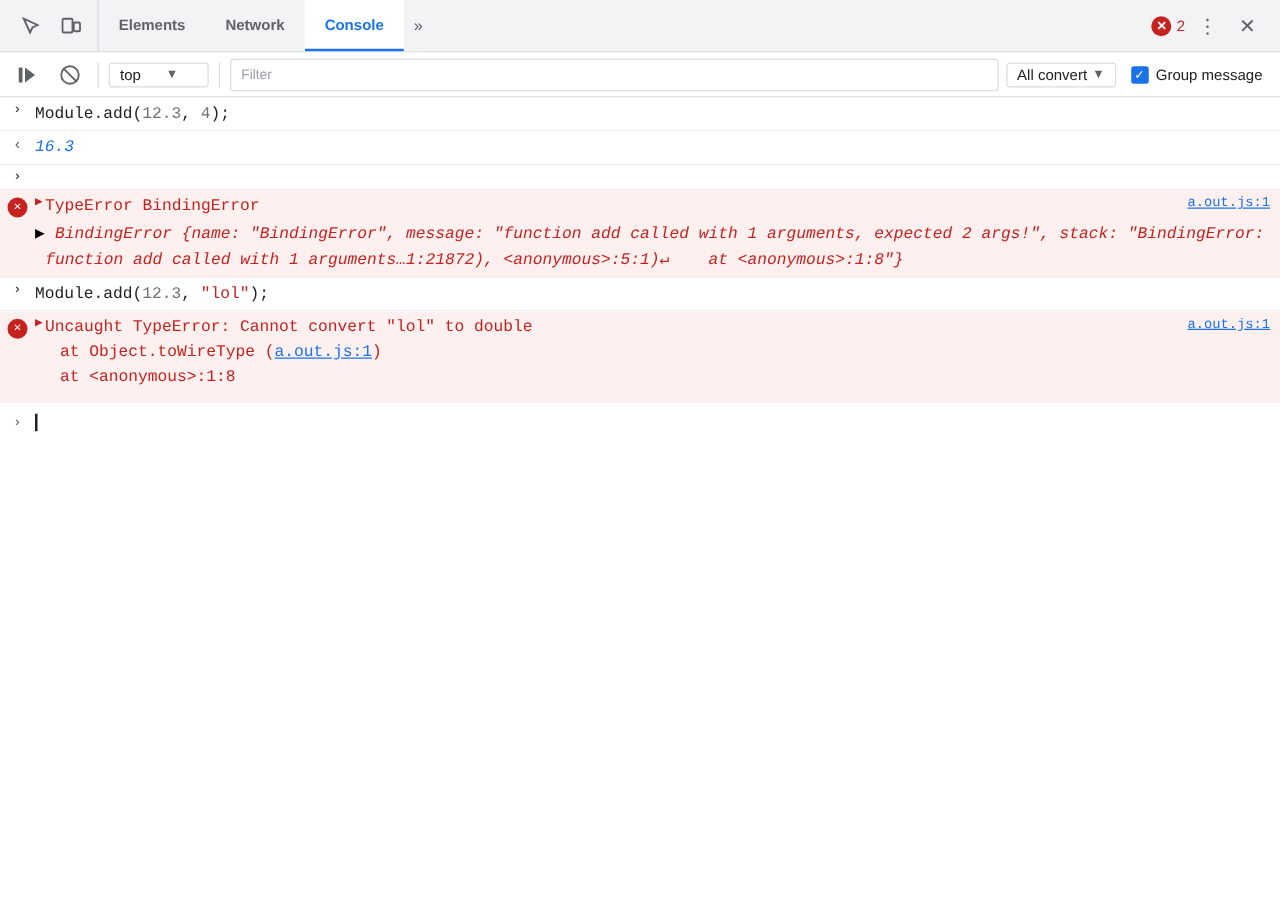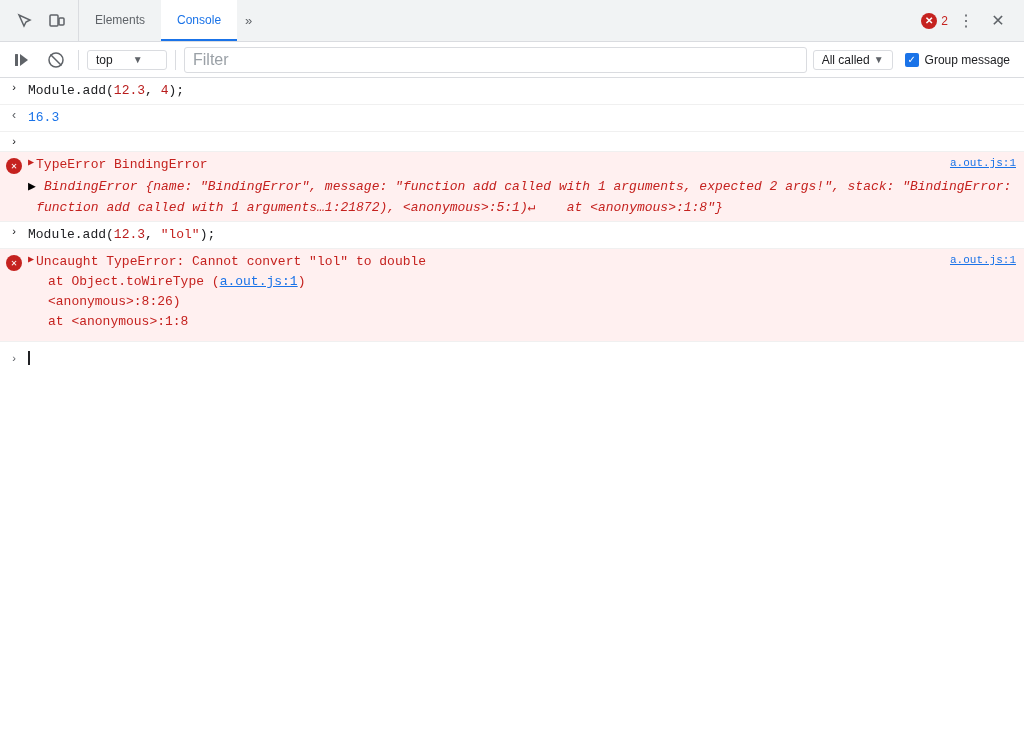--- a/index.html
+++ b/index.html
@@ -47,21 +47,21 @@
       flex: 1;
     }
     .tab-item {
       padding: 0 16px;
       height: 100%;
       display: flex;
       align-items: center;
       cursor: pointer;
       color: #5f6368;
       font-size: 12px;
-      font-weight: 400;
+      font-weight: 700;
       border-bottom: 2px solid transparent;
       white-space: nowrap;
     }
     .tab-item.active {
       color: #1a73e8;
       border-bottom: 2px solid #1a73e8;
       background: #fff;
     }
     .tab-more {
       padding: 0 8px;
@@ -149,21 +149,21 @@
     .chevron { font-size: 10px; color: #5f6368; }
 
     .filter-input-wrap {
       display: flex;
       align-items: center;
       flex: 1;
       height: 26px;
       border: 1px solid #dadce0;
       border-radius: 3px;
       padding: 0 8px;
-      font-size: 16px;
+      font-size: 11px;
       color: #5f6368;
       background: #fff;
     }
     .level-selector {
       display: flex;
       align-items: center;
       gap: 4px;
       padding: 2px 8px;
       cursor: pointer;
       font-size: 12px;
@@ -228,23 +228,23 @@
 
     .console-content {
       flex: 1;
       padding: 1px 0;
       line-height: 1.55;
     }
 
     .console-input-row .console-arrow { color: #5f6368; }
     .red { color: #c5221f; }
     .dark { color: #202124; }
-    .result-val { color: #1a73e8; }
+    .result-val { color: #1a73e8; font-style: italic; }
     .string-val { color: #c5221f; }
-    .number-val { color: #b91c1c; }
+    .number-val { color: #737373; }
 
     .error-bg {
       background: #fff0f0;
     }
 
     .file-link {
       color: #1a73e8;
       text-decoration: underline;
       cursor: pointer;
       float: right;
@@ -303,20 +303,21 @@
     <div class="tab-icon">
       <svg width="16" height="16" viewBox="0 0 16 16" fill="none">
         <rect x="1" y="2" width="8" height="11" rx="1" stroke="#5f6368" stroke-width="1.5" fill="none"></rect>
         <rect x="10" y="5" width="5" height="7" rx="1" stroke="#5f6368" stroke-width="1.5" fill="none"></rect>
       </svg>
     </div>
   </div>
 
   <div class="tab-items">
     <div class="tab-item">Elements</div>
+    <div class="tab-item">Network</div>
     <div class="tab-item active">Console</div>
     <div class="tab-more">»</div>
   </div>
 
   <div class="tab-bar-right">
     <div class="error-badge">
       <div class="error-circle">✕</div>
       <span>2</span>
     </div>
     <div class="icon-btn">⋮</div>
@@ -340,21 +341,21 @@
   <div class="toolbar-divider"></div>
   <div class="context-selector">
     <span>top</span>
     <span class="chevron">▼</span>
   </div>
   <div class="toolbar-divider"></div>
   <div class="filter-input-wrap">
     <span style="color:#9aa0a6;">Filter</span>
   </div>
   <div class="level-selector">
-    <span>All called</span>
+    <span>All convert</span>
     <span class="chevron">▼</span>
   </div>
   <div class="checkbox-wrap">
     <div class="checkbox-icon">✓</div>
     <span>Group message</span>
   </div>
 </div>
 
 <div class="console-area">
 
@@ -422,23 +423,20 @@
         <div style="flex:1;">
           <span class="red">Uncaught TypeError: Cannot convert "lol" to
 double</span>
           <span style="float:right;font-size:11px;color:#1a73e8;text-decoration:underline;cursor:pointer;">a.out.js:1</span>
         </div>
       </div>
       <div class="indent">
         <span class="red">at Object.toWireType (<span style="color:#1a73e8;text-decoration:underline;cursor:pointer;">a.out.js:1</span>)</span>
       </div>
       <div class="indent">
-        <span class="red">&lt;anonymous&gt;:8:26)</span>
-      </div>
-      <div class="indent">
         <span class="red">at &lt;anonymous&gt;:1:8</span>
       </div>
     </div>
   </div>
 
   <div class="console-row console-input-row">
     <div class="console-gutter">
       <span class="console-arrow" style="color:#5f6368;">›</span>
     </div>
     <div class="console-content">

